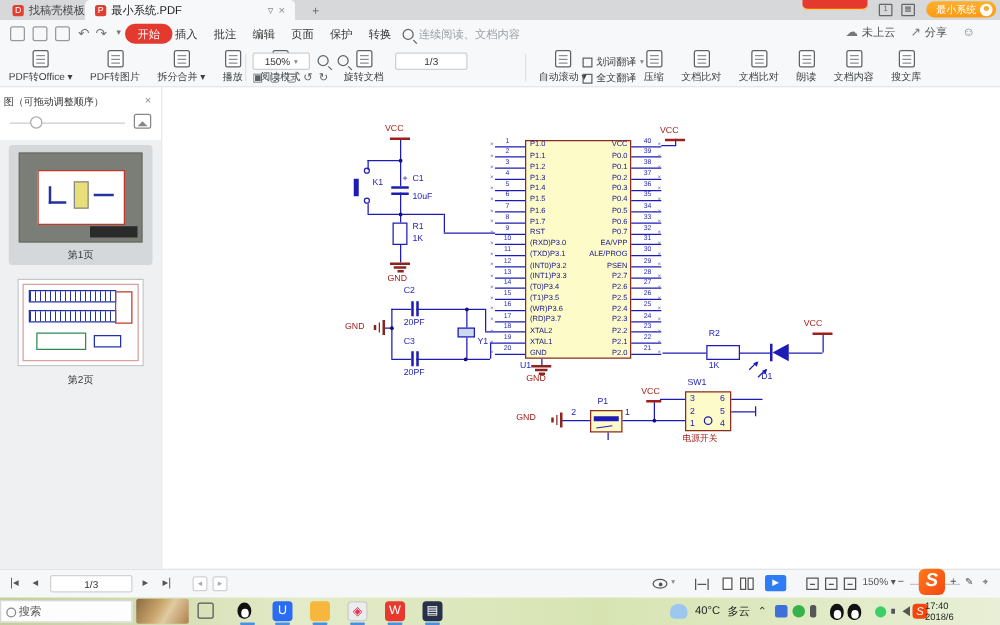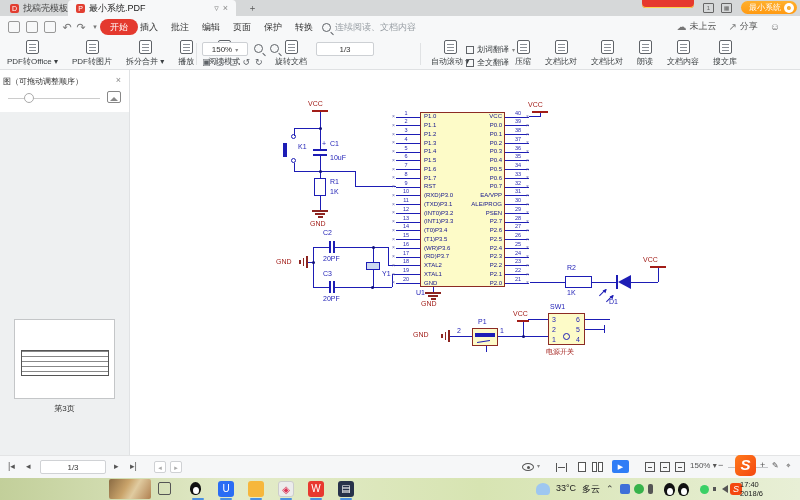--- a/index.html
+++ b/index.html
@@ -265,25 +265,42 @@
       </div>
   </div>
 
   <div id="sidebar">
     <div id="side-title">图（可拖动调整顺序）</div>
     <div id="side-close">×</div>
     <div id="slider-track"></div>
     <div id="slider-handle"></div>
     <div id="imgmode"></div>
     <div id="thumblist">
-      <div class="tcard" style="top:204px;height:100px">
-        <div class="tpage" style="left:7px;top:3px;width:101px;height:80px">
-          <div style="position:absolute;left:6px;top:30px;width:88px;height:26px;border:1px solid #555;background:repeating-linear-gradient(180deg,#888 0 1px,#fff 1px 5px),repeating-linear-gradient(90deg,#999 0 1px,transparent 1px 15px)"></div>
-        </div>
-        <div class="tlabel" style="top:87px">第3页</div>
+      <div class="tcard sel" style="top:4px;height:96px">
+        <div class="tpage" style="left:8px;top:6px;width:99px;height:72px;background:#7b7e76;border-color:#6a6d66">
+          <div style="position:absolute;left:14px;top:13px;width:70px;height:44px;background:#fff;border:1px solid #c0392b">
+            <div style="position:absolute;left:8px;top:12px;width:14px;height:14px;border-left:2px solid #23339c;border-bottom:2px solid #23339c"></div>
+            <div style="position:absolute;left:28px;top:8px;width:12px;height:22px;background:#e8df7a;border:1px solid #888"></div>
+            <div style="position:absolute;left:44px;top:18px;width:16px;height:8px;border-top:2px solid #23339c"></div>
+          </div>
+          <div style="position:absolute;right:3px;bottom:3px;width:38px;height:9px;background:#2a2a2a"></div>
+        </div>
+        <div class="tlabel" style="top:82px">第1页</div>
+      </div>
+      <div class="tcard" style="top:108px;height:92px">
+        <div class="tpage" style="left:7px;top:3px;width:101px;height:70px">
+          <div style="position:absolute;left:3px;top:3px;right:3px;bottom:3px;border:1px solid #d9a0a0">
+            <div style="position:absolute;left:4px;top:4px;width:70px;height:10px;background:repeating-linear-gradient(90deg,#2233aa 0 1px,#fff 1px 4px);border:1px solid #2233aa"></div>
+            <div style="position:absolute;left:4px;top:20px;width:70px;height:10px;background:repeating-linear-gradient(90deg,#2233aa 0 1px,#fff 1px 4px);border:1px solid #2233aa"></div>
+            <div style="position:absolute;right:4px;top:5px;width:14px;height:26px;border:1px solid #c0392b"></div>
+            <div style="position:absolute;left:10px;top:38px;width:40px;height:14px;border:1px solid #2e8b57"></div>
+            <div style="position:absolute;left:56px;top:40px;width:22px;height:10px;border:1px solid #2233aa"></div>
+          </div>
+        </div>
+        <div class="tlabel" style="top:78px">第2页</div>
       </div>
     </div>
   </div>
 
   <div id="canvas">
     <div id="schematic" style="position:absolute;inset:0">
       <div id="ic-body"></div>
 
       <div class="bbox" style="left:184px;top:108px;width:12px;height:18px"></div>
       <div class="bbox" style="left:435px;top:206px;width:27px;height:12px"></div>
@@ -590,36 +607,37 @@
     <span class="sbt" style="left:690px;top:5px;font-size:8px"><span>150%</span> ▾</span>
     <span class="sbt" style="left:718px;top:4px">−</span>
     <div style="position:absolute;left:728px;top:11px;width:40px;height:1px;background:#c3c5c8"></div>
     <span class="sbt" style="left:760px;top:4px">+</span>
     <span class="sbt" style="left:772px;top:5px;font-size:8px">✎</span>
     <span class="sbt" style="left:786px;top:5px;font-size:8px">⌖</span>
   </div>
   <div id="sogou-s">S</div>
 
   <div id="taskbar">
+    <div id="tb-search"><span>搜索</span></div>
     <div id="tb-widget"></div>
     <div class="tbico" style="left:158px;border:1px solid #555;width:13px;height:13px;top:4px;border-radius:2px"></div>
     <div class="penguin" style="left:190px;top:4px"></div>
     <div class="tbico" style="left:218px;background:#2a6df4">U</div>
     <div class="tbico" style="left:248px;background:#f6b73c"></div>
     <div class="tbico" style="left:278px;background:#ececec;color:#d35;border:1px solid #ccc">◈</div>
     <div class="tbico" style="left:308px;background:#e8392f">W</div>
     <div class="tbico" style="left:338px;background:#27324a">▤</div>
     <div class="runbar" style="left:192px"></div>
     <div class="runbar" style="left:220px"></div>
     <div class="runbar" style="left:250px"></div>
     <div class="runbar" style="left:280px"></div>
     <div class="runbar" style="left:310px"></div>
     <div class="runbar" style="left:340px"></div>
     <div class="tbico" style="left:536px;top:5px;width:14px;height:12px;background:#9ec7f0;border-radius:50% 50% 30% 30%"></div>
-    <span class="trayt" style="left:556px;top:5px">33°C</span>
+    <span class="trayt" style="left:556px;top:5px">40°C</span>
     <span class="trayt" style="left:582px;top:5px">多云</span>
     <span class="trayt" style="left:606px;top:6px;color:#333">⌃</span>
     <div class="tbico" style="left:620px;top:6px;width:10px;height:10px;background:#3f6fd8;border-radius:2px"></div>
     <div class="tbico" style="left:634px;top:6px;width:10px;height:10px;background:#37b34a;border-radius:50%"></div>
     <div class="tbico" style="left:648px;top:6px;width:5px;height:10px;background:#555;border-radius:2px"></div>
     <div class="penguin" style="left:664px"></div>
     <div class="penguin" style="left:678px"></div>
     <div class="tbico" style="left:700px;top:7px;width:9px;height:9px;background:#3ad066;border-radius:50%"></div>
     <div id="spk" style="left:722px;top:7px"></div>
     <div class="tbico" style="left:730px;top:5px;width:12px;height:12px;background:#f4470f;border-radius:3px;font-size:9px;line-height:12px;font-style:italic">S</div>

